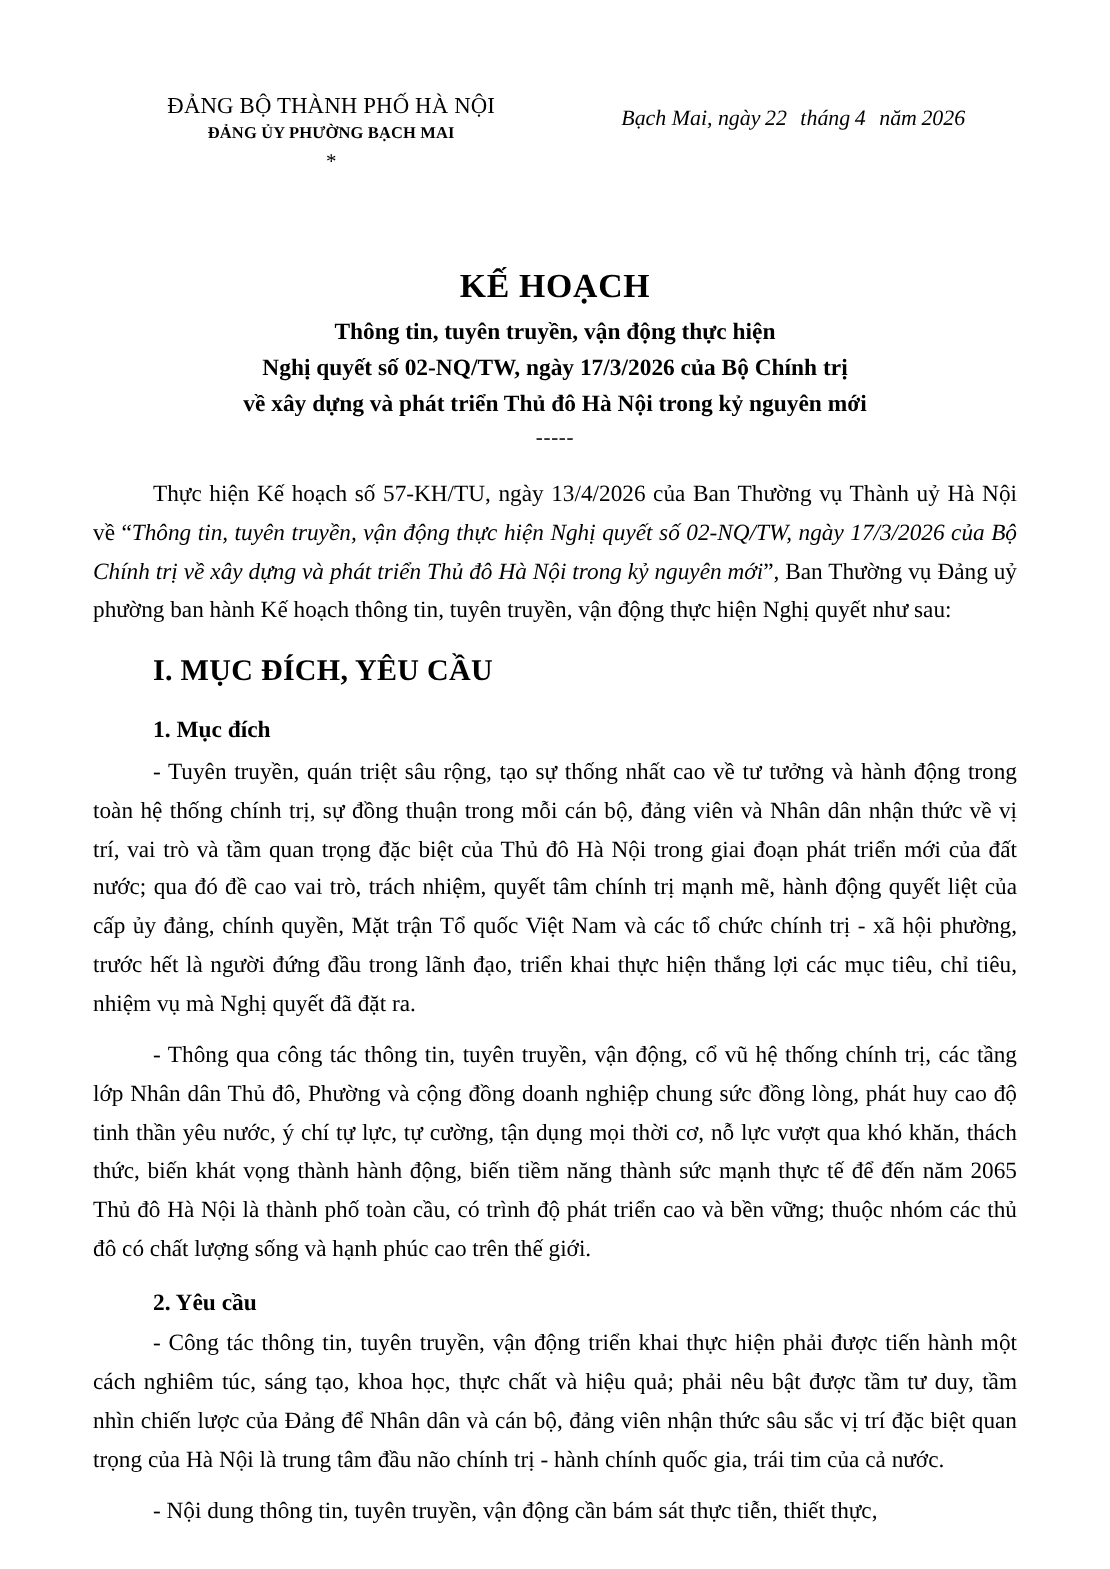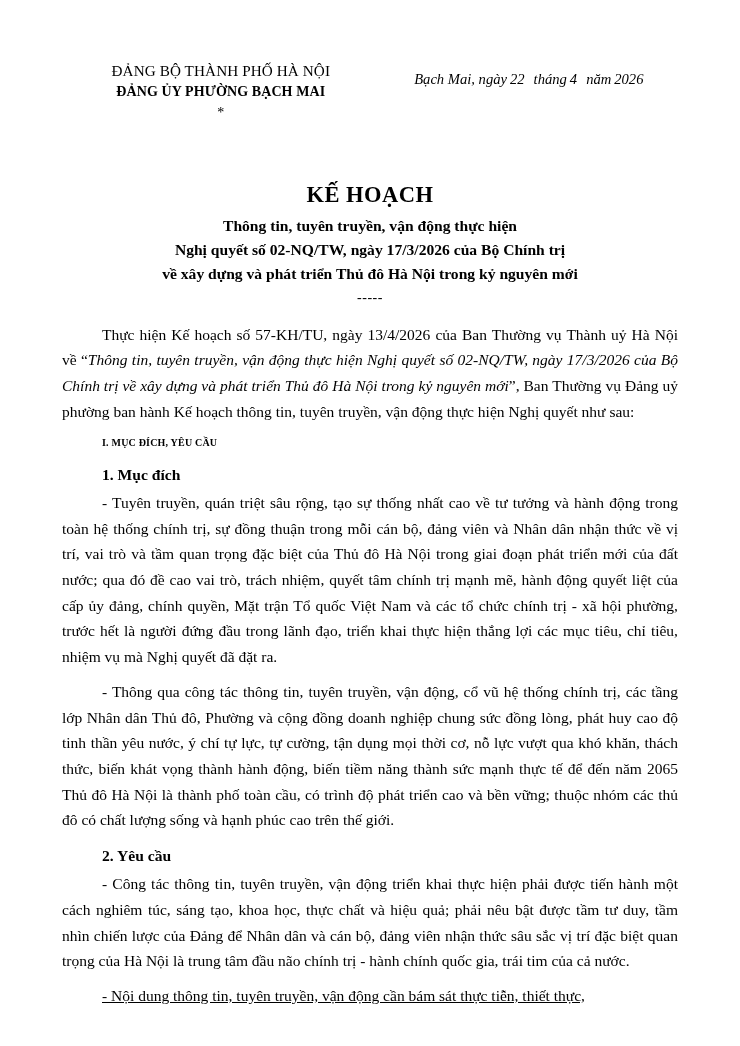--- a/index.html
+++ b/index.html
@@ -39,21 +39,21 @@
     padding-top: 2px;
   }
   .org-line1 {
     font-size: 15.2px;
     line-height: 1.42;
     letter-spacing: 0.1px;
     white-space: nowrap;
   }
   .org-line2 {
     font-weight: bold;
-    font-size: 14px;
+    font-size: 11px;
     line-height: 1.42;
     letter-spacing: 0.1px;
     white-space: nowrap;
   }
   .org-star {
     font-size: 14px;
     line-height: 1.5;
     margin-top: 1px;
   }
   .doc-number {
@@ -111,26 +111,26 @@
     margin-top: 17px;
     font-size: 15.5px;
     line-height: 1.66;
     text-align: justify;
     text-justify: inter-word;
   }
   .para {
     text-indent: 40px;
     margin: 0 0 1px 0;
   }
-  .para.tight { margin-bottom: 0; text-decoration: underline; }
+  .para.tight { margin-bottom: 0; }
   .para i { font-style: italic; }
 
   .heading-1 {
     font-weight: bold;
-    font-size: 10px;
+    font-size: 20px;
     text-indent: 40px;
     margin: 11px 0 2px 0;
     letter-spacing: 0.2px;
   }
   .heading-2 {
     font-weight: bold;
     font-size: 15.6px;
     text-indent: 40px;
     margin: 10px 0 2px 0;
   }

